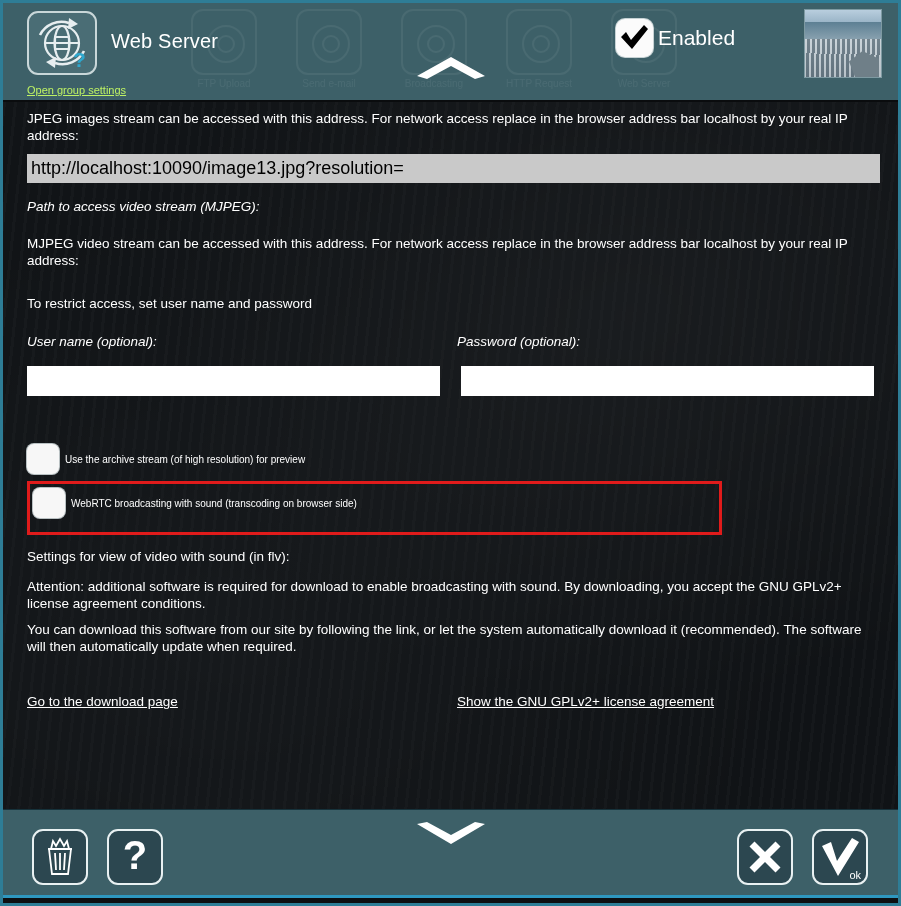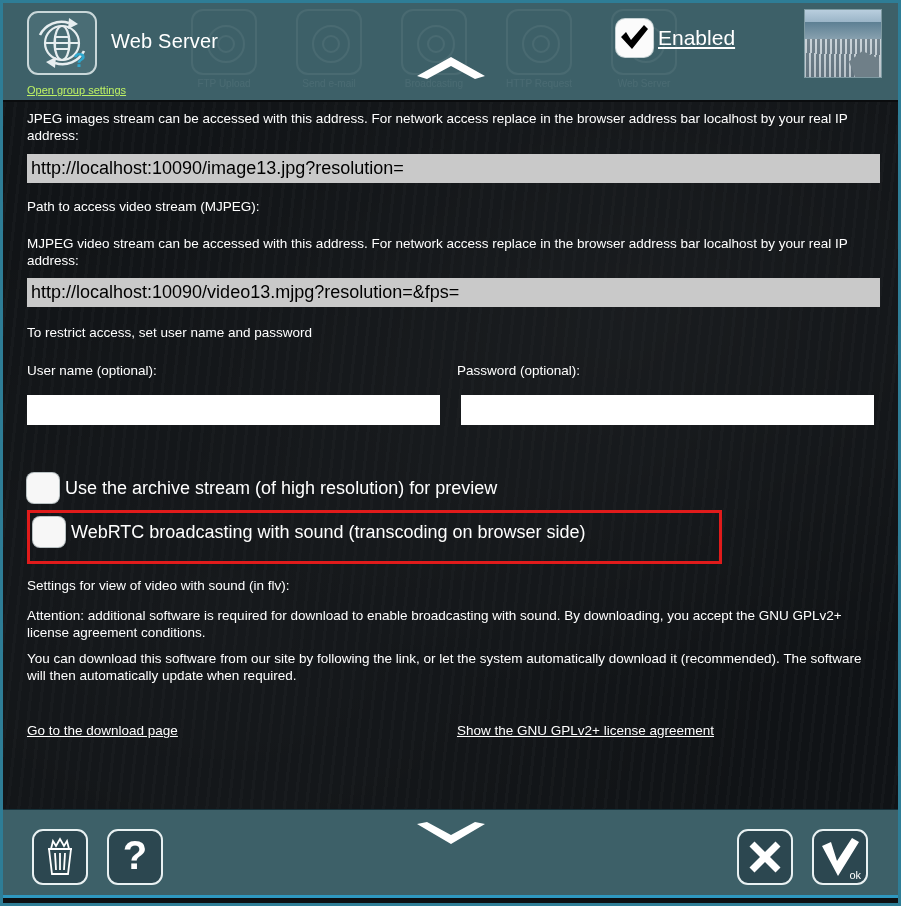--- a/index.html
+++ b/index.html
@@ -133,21 +133,20 @@
     height: 38px;
     background: #fbfbfb;
     border-radius: 9px;
     position: relative;
     box-shadow: 0 0 0 1px #c6d2d4;
   }
   .enable-label {
     font-size: 21px;
     color: #ffffff;
     margin-left: 5px;
-    text-decoration: underline;
   }
   .thumb {
     position: absolute;
     right: 16px;
     top: 6px;
     width: 76px;
     height: 67px;
     border: 1px solid #7e9aa2;
     overflow: hidden;
     background: #7f96a6;
@@ -198,20 +197,21 @@
   .note {
     color: #ffffff;
     font-size: 13.5px;
     line-height: 17px;
     margin: 0;
   }
   .label {
     color: #ffffff;
     font-size: 13.5px;
     line-height: 17px;
+    font-style: italic;
   }
   .readonly-field {
     background: #c9c9c9;
     color: #000000;
     font-size: 18px;
     height: 29px;
     line-height: 29px;
     padding: 0 4px;
     box-sizing: border-box;
     width: 853px;
@@ -250,21 +250,21 @@
   .cb {
     width: 32px;
     height: 30px;
     background: #f7f7f7;
     border-radius: 7px;
     box-shadow: 0 0 0 1px #b9c1c3;
     flex: 0 0 auto;
   }
   .cb-label {
     color: #ffffff;
-    font-size: 18px;
+    font-size: 10px;
     margin-left: 6px;
     white-space: nowrap;
   }
 
   .red-group {
     border: 3px solid #e01b1b;
     box-sizing: border-box;
     width: 695px;
     padding: 4px 0 6px 0;
     margin-left: 0px;
@@ -400,21 +400,20 @@
 
       <div style="height:15px"></div>
       <div class="label">Path to access video stream (MJPEG):</div>
 
       <div style="height:10px"></div>
 
       <div style="height:10px"></div>
       <div class="note">MJPEG video stream can be accessed with this address. For network access replace in the browser address bar localhost by your real IP address:</div>
 
       <div style="height:9px"></div>
-      <input class="readonly-field" readonly="" value="http://localhost:10090/video13.mjpg?resolution=&amp;fps=" style="">
 
       <div style="height:17px"></div>
       <div class="note">To restrict access, set user name and password</div>
 
       <div style="height:21px"></div>
       <div class="row-2col">
         <div class="col-a label">User name (optional):</div>
         <div class="col-b label">Password (optional):</div>
       </div>
 

